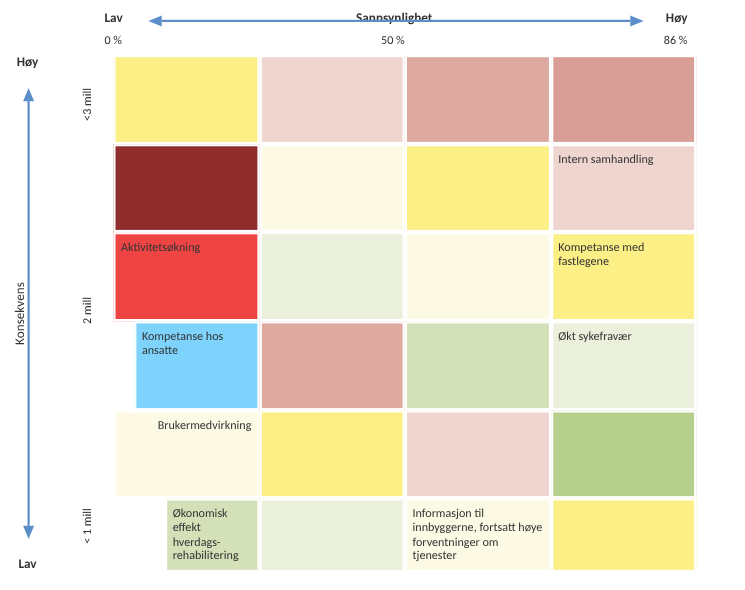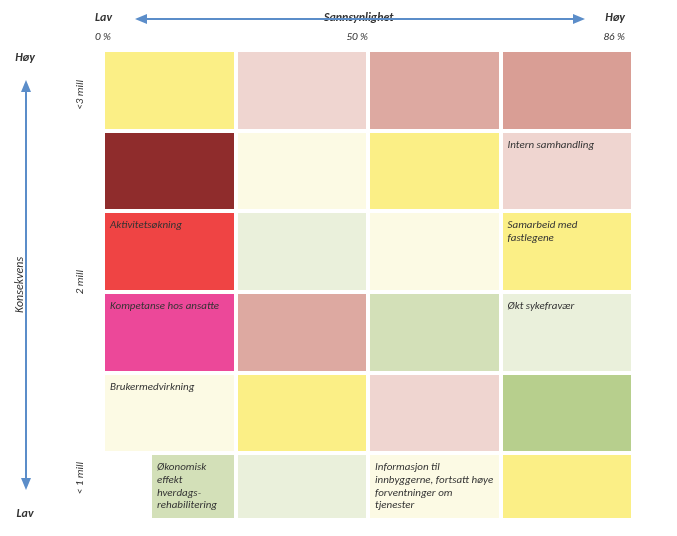--- a/index.html
+++ b/index.html
@@ -7,21 +7,20 @@
     padding: 10px;
     font-family: Calibri, Arial, sans-serif;
     font-size: 11px;
     color: #333;
     background: #fff;
   }
   .wrap {
     position: relative;
     width: 657px;
     height: 516px;
-    font-style: italic;
   }
   
   .top-axis {
     position: absolute;
     top: 0;
     left: 85px;
     width: 530px;
     height: 40px;
   }
   .top-labels {
@@ -205,26 +204,26 @@
       <div class="cell" style="background: rgb(239, 213, 208);"></div>
       <div class="cell" style="background: rgb(221, 169, 161);"></div>
       <div class="cell" style="background: rgb(217, 158, 149);"></div>
       <div class="cell" style="background: rgb(143, 44, 44);"></div>
       <div class="cell" style="background: rgb(252, 250, 228);"></div>
       <div class="cell" style="background: rgb(251, 239, 134);"></div>
       <div class="cell" style="background: rgb(239, 213, 208);">Intern samhandling</div>
       <div class="cell" style="background: #ef4444;">Aktivitetsøkning</div>
       <div class="cell" style="background: rgb(234, 240, 219);"></div>
       <div class="cell" style="background: rgb(252, 250, 228);"></div>
-      <div class="cell" style="background: rgb(251, 239, 134);">Samarbeid med fastlegene</div>
-      <div class="cell" style="background: #ec4899;">Kompetanse hos ansatte</div>
+      <div class="cell" style="background: rgb(251, 239, 134);">Kompetanse med fastlegene</div>
+      <div class="cell" style="background: #7dd3fc; margin-left: 19px;">Kompetanse hos ansatte</div>
       <div class="cell" style="background: rgb(221, 169, 161);"></div>
       <div class="cell" style="background: rgb(211, 224, 184);"></div>
       <div class="cell" style="background: rgb(234, 240, 219);">Økt sykefravær</div>
-      <div class="cell" style="background: rgb(252, 250, 228);">Brukermedvirkning</div>
+      <div class="cell" style="background: rgb(252, 250, 228); text-align: right;">Brukermedvirkning</div>
       <div class="cell" style="background: rgb(251, 239, 134);"></div>
       <div class="cell" style="background: rgb(239, 213, 208);"></div>
       <div class="cell" style="background: rgb(183, 207, 141);"></div>
       <div class="cell" style="background: rgb(211, 224, 184); margin-left: 47px;">Økonomisk effekt hverdags-rehabilitering</div>
       <div class="cell" style="background: rgb(234, 240, 219);"></div>
       <div class="cell" style="background: rgb(252, 250, 228);">Informasjon til innbyggerne, fortsatt høye forventninger om tjenester</div>
       <div class="cell" style="background: rgb(251, 239, 134);"></div>
     </div>
 
 </div>

